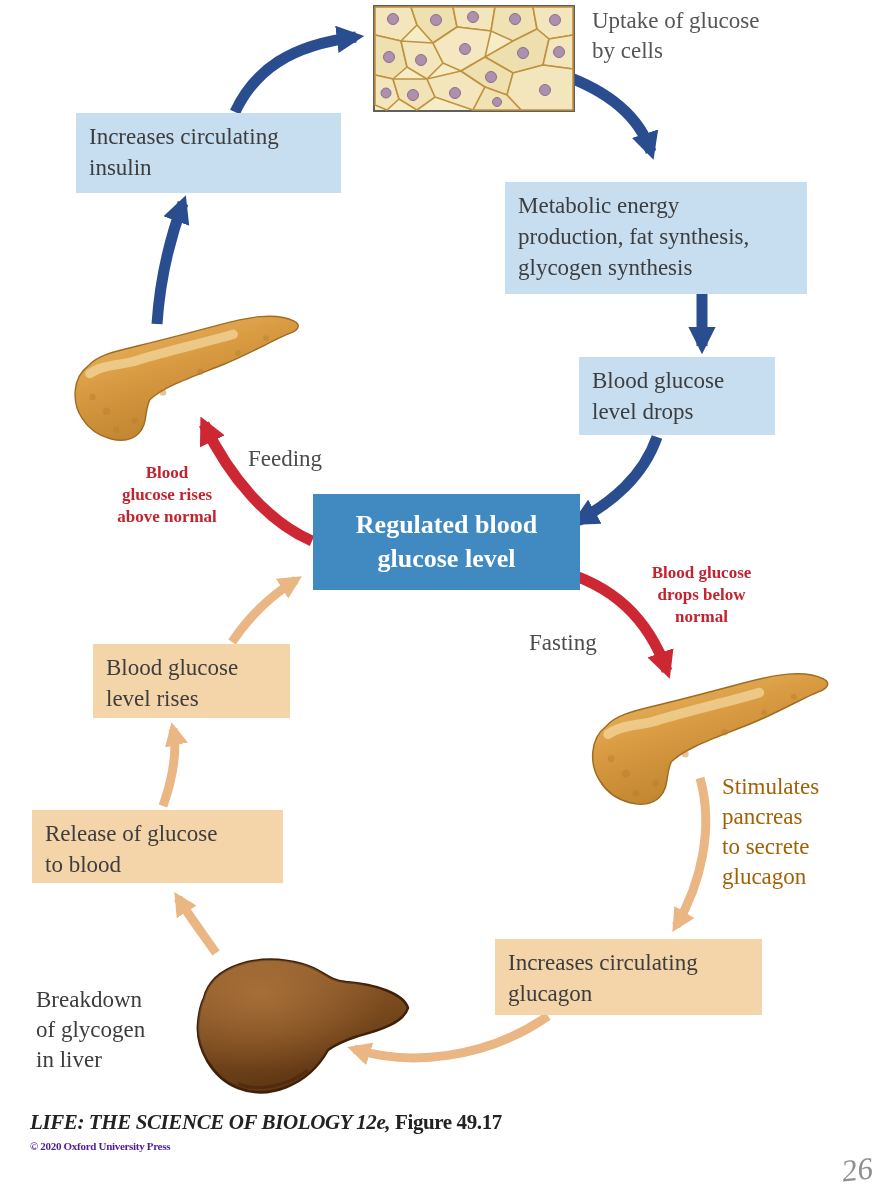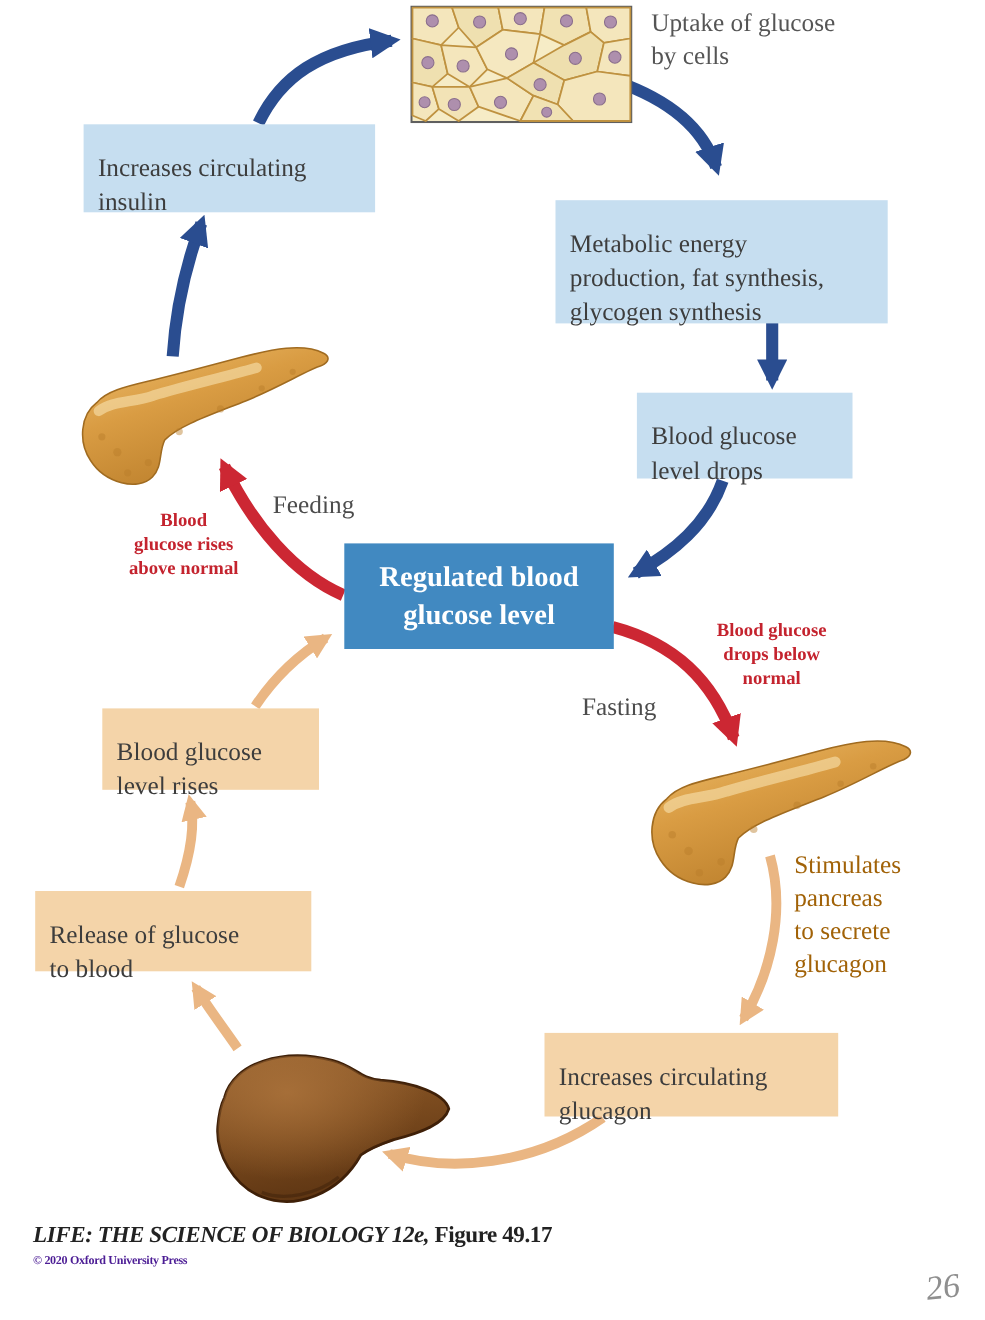--- a/index.html
+++ b/index.html
@@ -1,21 +1,21 @@
 <!DOCTYPE html>
 <html><head>
 <meta charset="utf-8">
 <style>
   html,body{margin:0;padding:0;background:#ffffff;}
   #stage{
     position:relative;width:895px;height:1200px;overflow:hidden;background:#ffffff;
     font-family:Liberation Serif, serif;
   }
   .box{
-    position:absolute;box-sizing:border-box;padding:25px 13px;
+    position:absolute;box-sizing:border-box;padding:9px 13px;
     font-size:23px;line-height:1.34;color:#3d3d3d;white-space:pre-line;
   }
   .light-blue{background:#c6def0;}
   .tan{background:#f4d4a9;}
   .blue-main{
     background:#4189c1;color:#ffffff;font-weight:bold;text-align:center;
     font-size:26px;display:flex;align-items:center;justify-content:center;
     white-space:pre-line;line-height:1.3;
   }
   .label{
@@ -203,21 +203,21 @@
 
   <div class="box light-blue" style="left:579px;top:357px;width:196px;height:78px;">Blood glucose
 level drops</div>
 
   <div class="label" style="left:248px;top:444px;">Feeding</div>
 
   <div class="red-label" style="left:62px;top:462px;width:210px;">Blood
 glucose rises
 above normal</div>
 
-  <div class="box blue-main" style="left:313px;top:494px;width:245px;height:96px;">Regulated blood
+  <div class="box blue-main" style="left:313px;top:494px;width:267px;height:96px;">Regulated blood
 glucose level</div>
 
   <div class="red-label" style="left:604px;top:562px;width:195px;">Blood glucose
 drops below
 normal</div>
 
   <div class="label" style="left:529px;top:628px;text-align:center;">Fasting</div>
 
   <div class="box tan" style="left:93px;top:644px;width:197px;height:74px;">Blood glucose
 level rises</div>
@@ -226,20 +226,23 @@
 pancreas
 to secrete
 glucagon</div>
 
   <div class="box tan" style="left:32px;top:810px;width:251px;height:73px;">Release of glucose
 to blood</div>
 
   <div class="box tan" style="left:495px;top:939px;width:267px;height:76px;">Increases circulating
 glucagon</div>
 
+  <div class="label" style="left:36px;top:985px;width:160px;color:#3d3d3d;">Breakdown
+of glycogen
+in liver</div>
 
   <div class="footer-line1">
     <span class="cite">LIFE: THE SCIENCE OF BIOLOGY 12e,</span><span class="fig"> Figure 49.17</span>
   </div>
   <div class="footer-line2">© 2020 Oxford University Press</div>
 
   <div class="page-num">26</div>
 
 </div>
 

